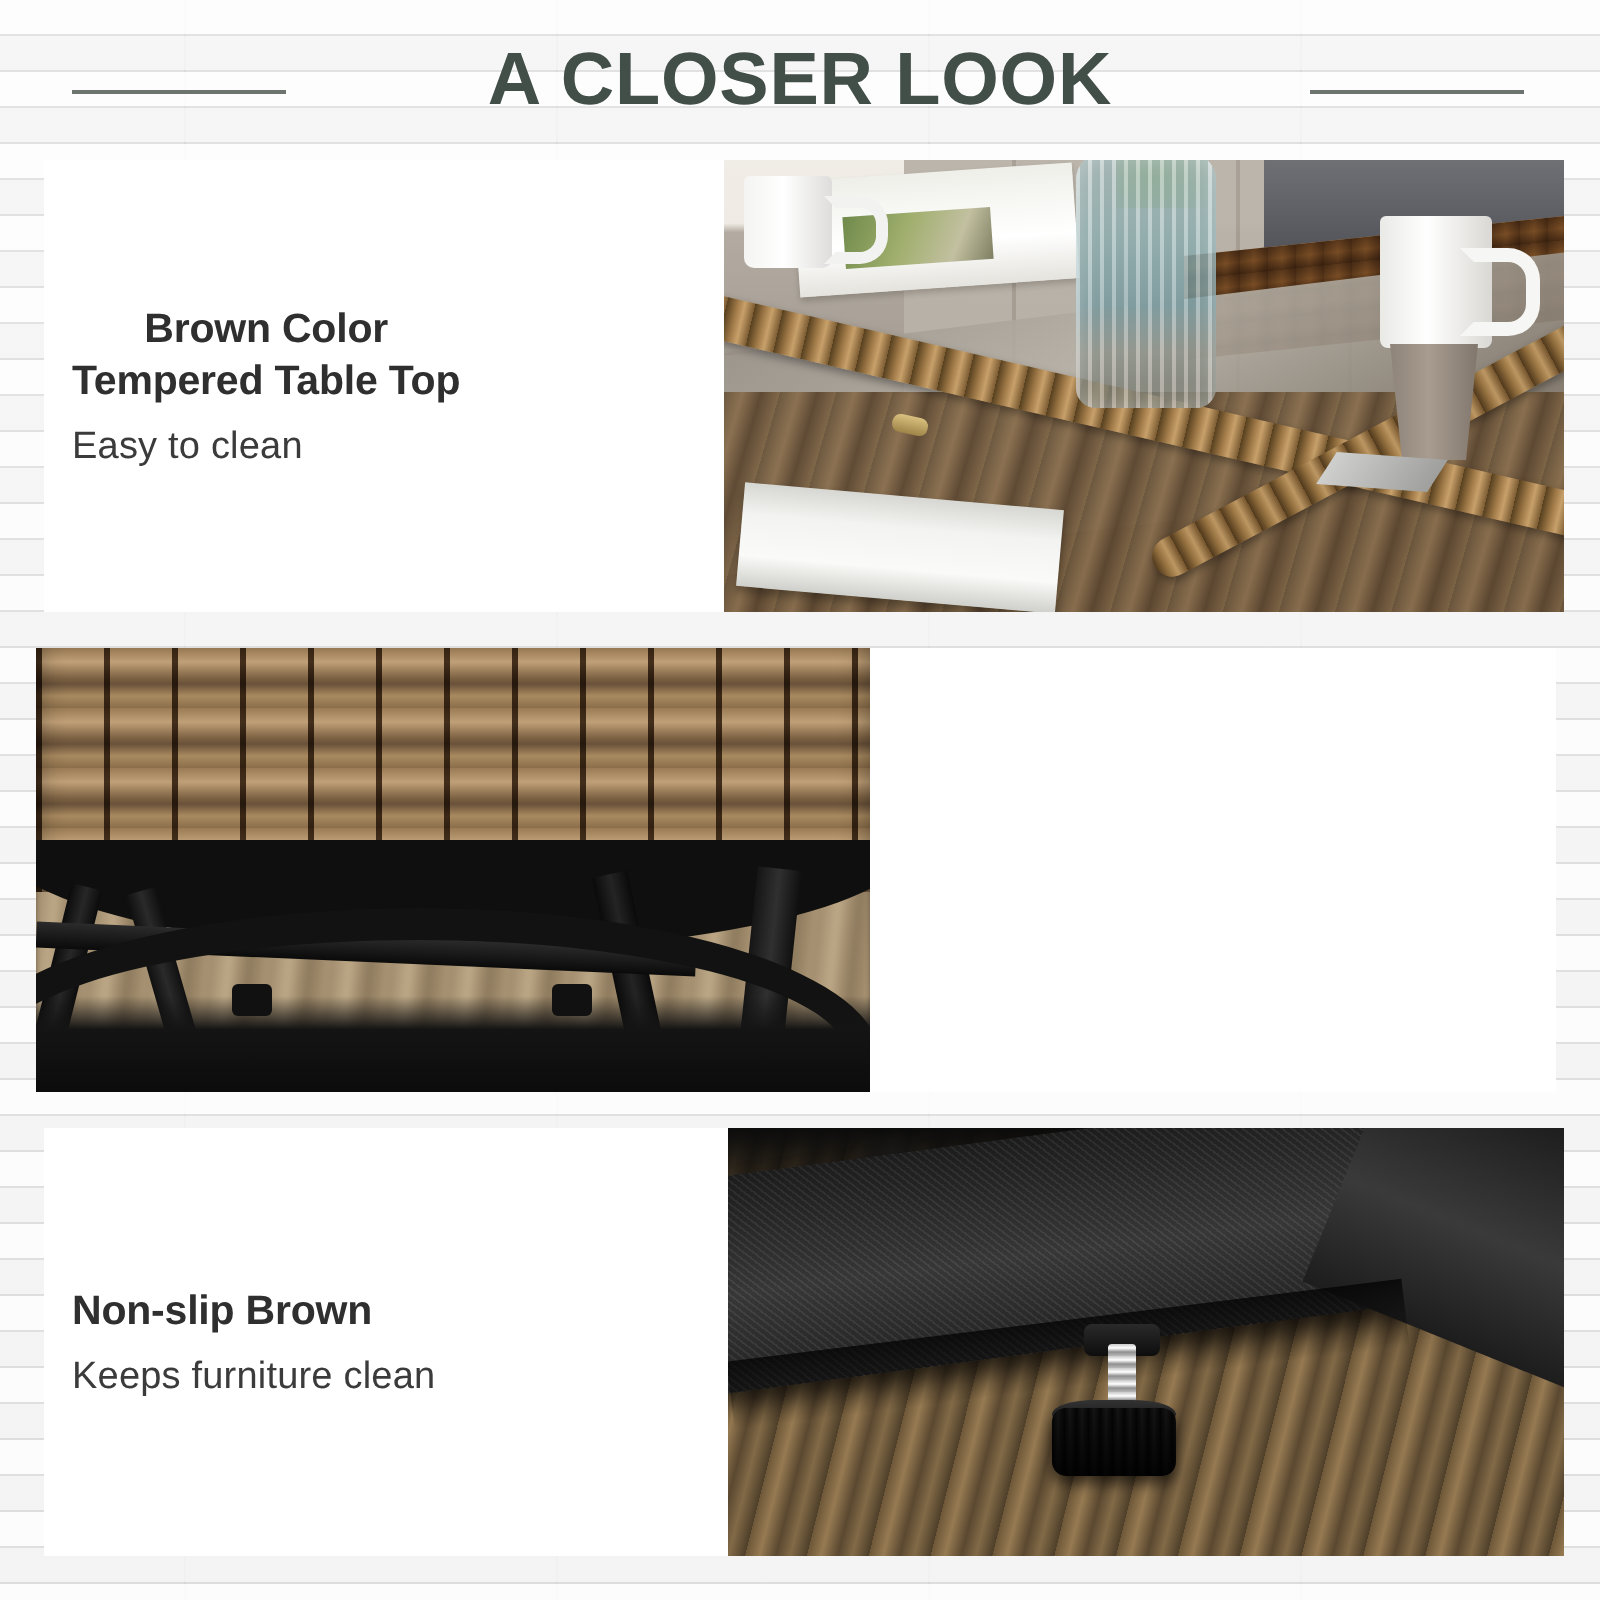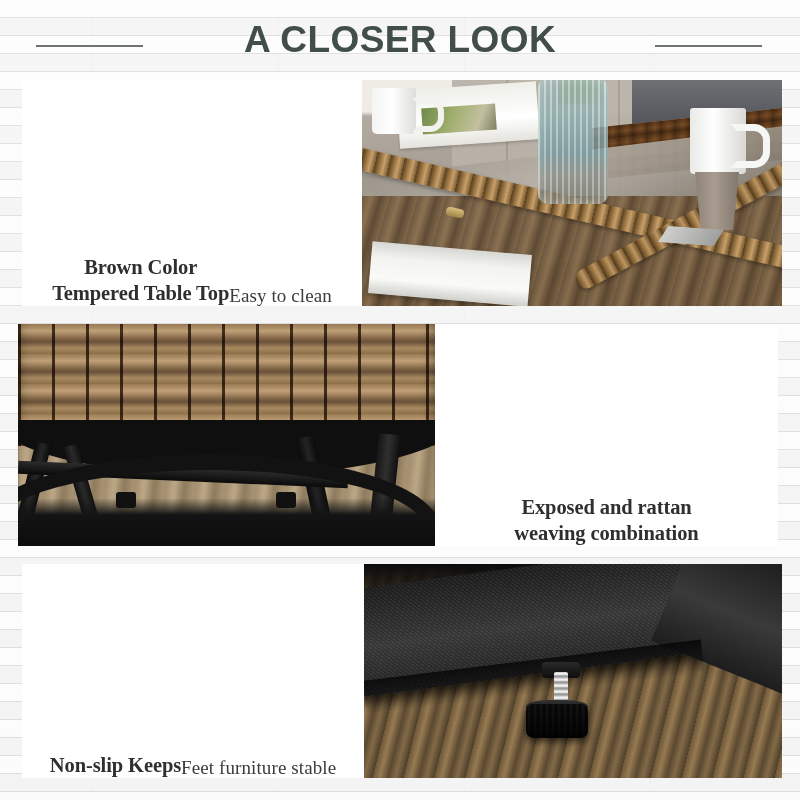--- a/index.html
+++ b/index.html
@@ -77,26 +77,25 @@
     position: absolute;
     display: flex;
   }
   #row-1 { left: 22px;  top: 80px;  width: 760px; height: 226px; }
   #row-2 { left: 18px;  top: 324px; width: 760px; height: 222px; }
   #row-3 { left: 22px;  top: 564px; width: 760px; height: 214px; }
 
   .text-panel {
     background: #ffffff;
     display: flex;
-    flex-direction: row;
-    align-items: flex-end;
+    flex-direction: column;
+    align-items: flex-start;
     justify-content: center;
     box-sizing: border-box;
     padding: 0 14px;
-    font-family: Liberation Serif, serif;
   }
   #row-1 .text-panel { width: 340px; }
   #row-2 .text-panel { width: 343px; }
   #row-3 .text-panel { width: 342px; }
 
   .photo {
     position: relative;
     overflow: hidden;
     background: #8a7b68;
   }
@@ -474,30 +473,28 @@
       <div class="p2-leg-3"></div>
       <div class="p2-rail-right"></div>
       <div class="p2-beam"></div>
       <div class="p2-base-ring"></div>
       <div class="p2-base-plate"></div>
       <div class="p2-foot-a"></div>
       <div class="p2-foot-b"></div>
     </div>
 
     <div class="text-panel">
-      <div class="feature-heading">Exposed and rattan
-weaving combination</div>
     </div>
   </div>
 
   <div class="row" id="row-3">
 
     <div class="text-panel">
-      <div class="feature-heading">Non-slip Keeps</div>
-      <div class="feature-sub">Feet furniture stable</div>
+      <div class="feature-heading">Non-slip Brown</div>
+      <div class="feature-sub">Keeps furniture clean</div>
     </div>
 
     <div class="photo">
       <div class="p3-bg"></div>
       <div class="p3-deck"></div>
       <div class="p3-deck-shadow"></div>
       <div class="p3-dark-top"></div>
       <div class="p3-blur-foot"></div>
       <div class="p3-frame">
         <div class="p3-frame-grain"></div>

